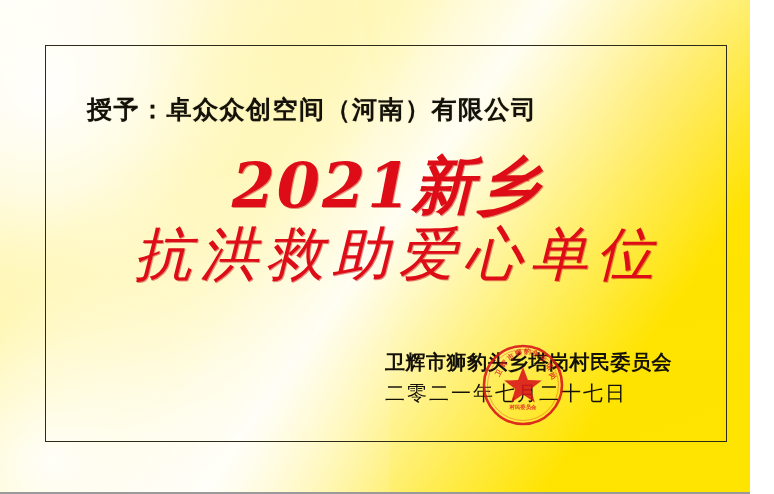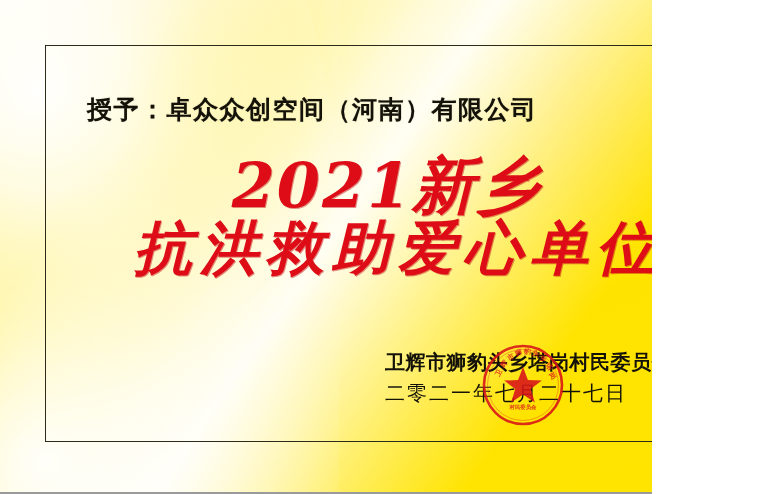--- a/index.html
+++ b/index.html
@@ -10,21 +10,21 @@
   body {
     width: 774px;
     height: 494px;
     overflow: hidden;
     font-family: "DejaVu Sans", sans-serif;
   }
 
   
   #plaque {
     position: relative;
-    width: 652px;
+    width: 750px;
     height: 494px;
     box-sizing: border-box;
     overflow: hidden;
     background: #fde047;
   }
 
   
   .bg-base {
     position: absolute;
     inset: 0;
@@ -144,25 +144,26 @@
     font-weight: 700;
     font-style: italic;
     color: #dd0c16;
     line-height: 1.0;
     letter-spacing: 2px;
     text-shadow: 1px 1px 0 rgba(190,8,14,0.45);
   }
   .title-line-2 {
     font-family: "DejaVu Serif", "Liberation Serif", serif;
     font-size: 58px;
-    font-weight: 700;
+    font-weight: 400;
     font-style: italic;
     color: #dd0c16;
     line-height: 1.08;
     letter-spacing: 8px;
+    margin-top: 6px;
     padding-left: 24px;
     text-shadow: 1px 1px 0 rgba(190,8,14,0.45);
   }
 
   .signature-block {
     position: absolute;
     right: 42px;
     bottom: 34px;
     width: 300px;
   }

